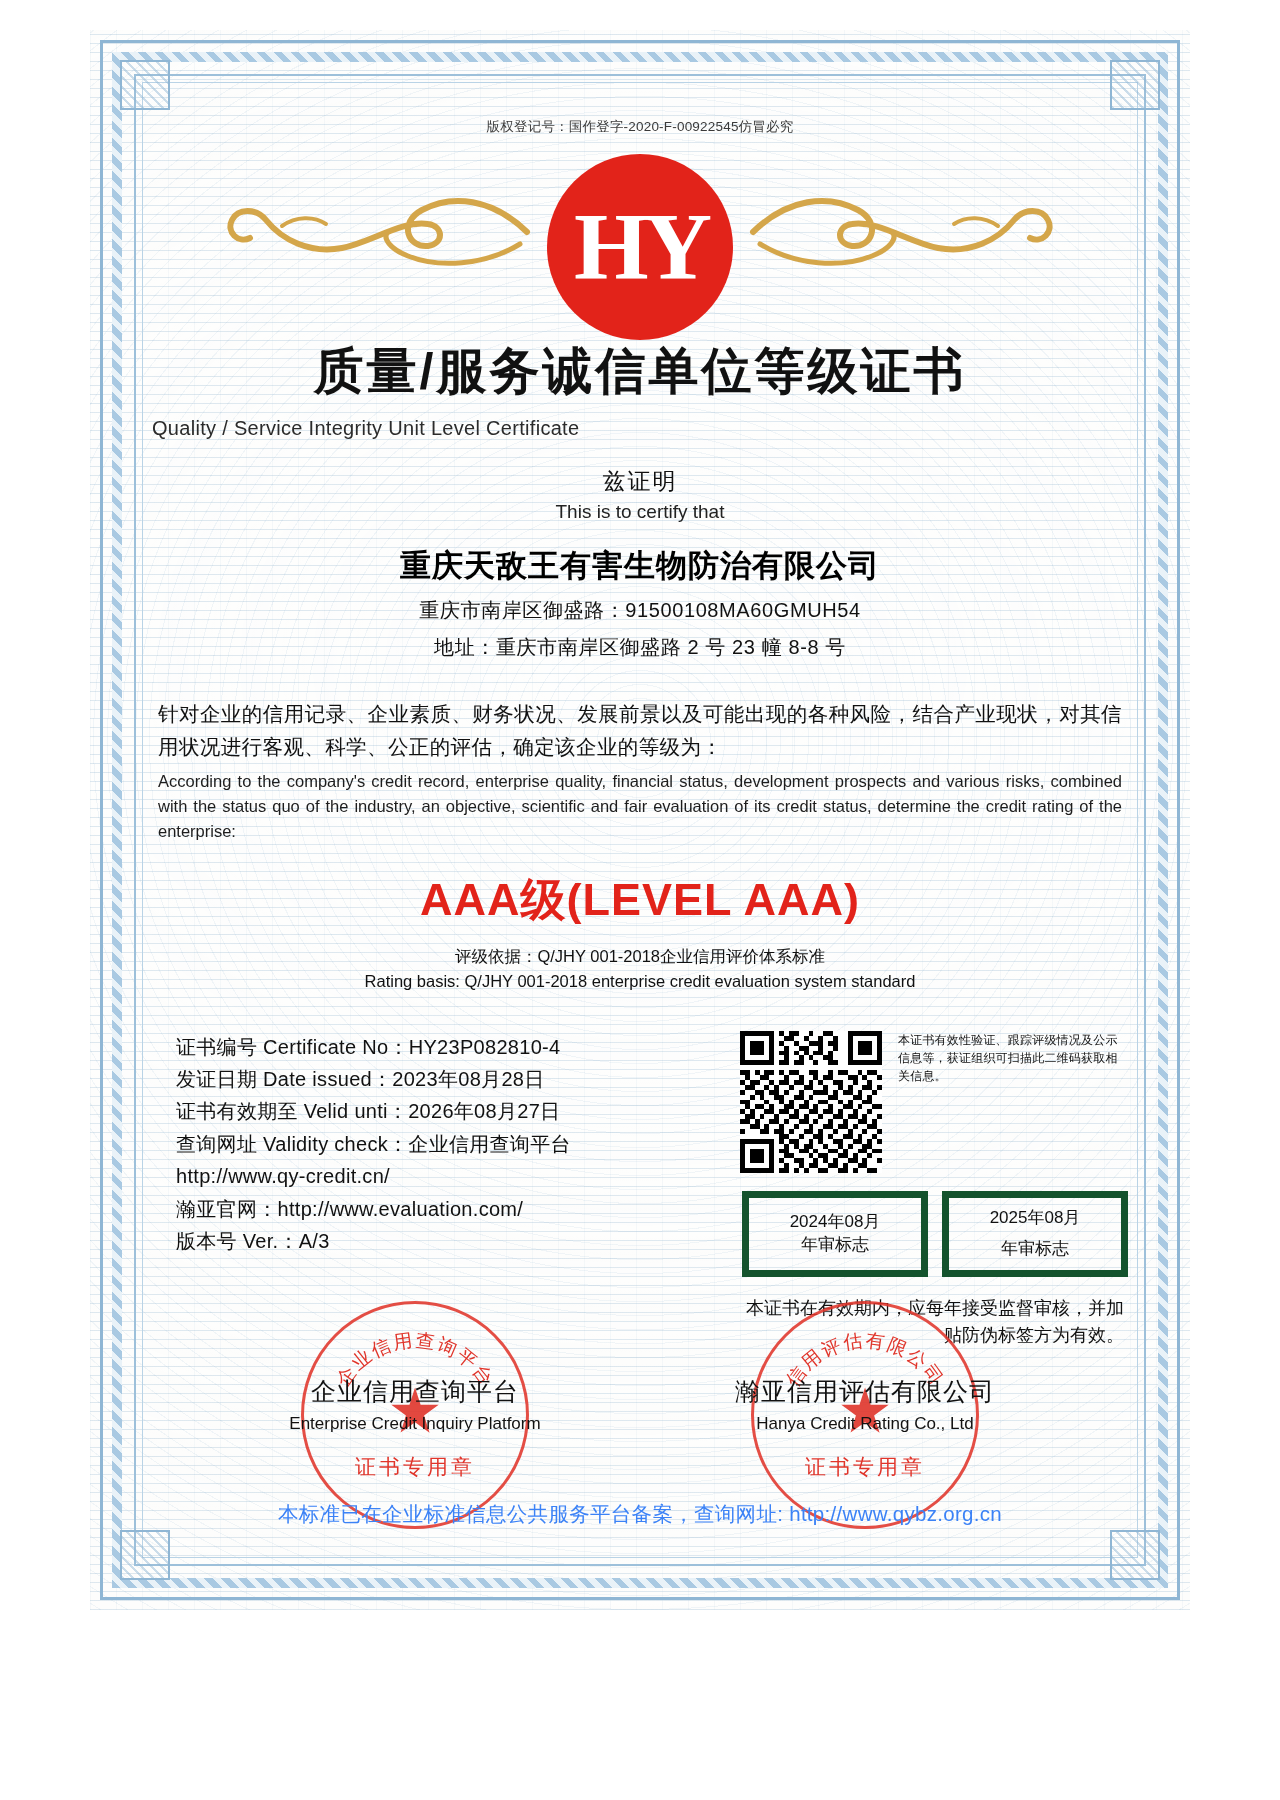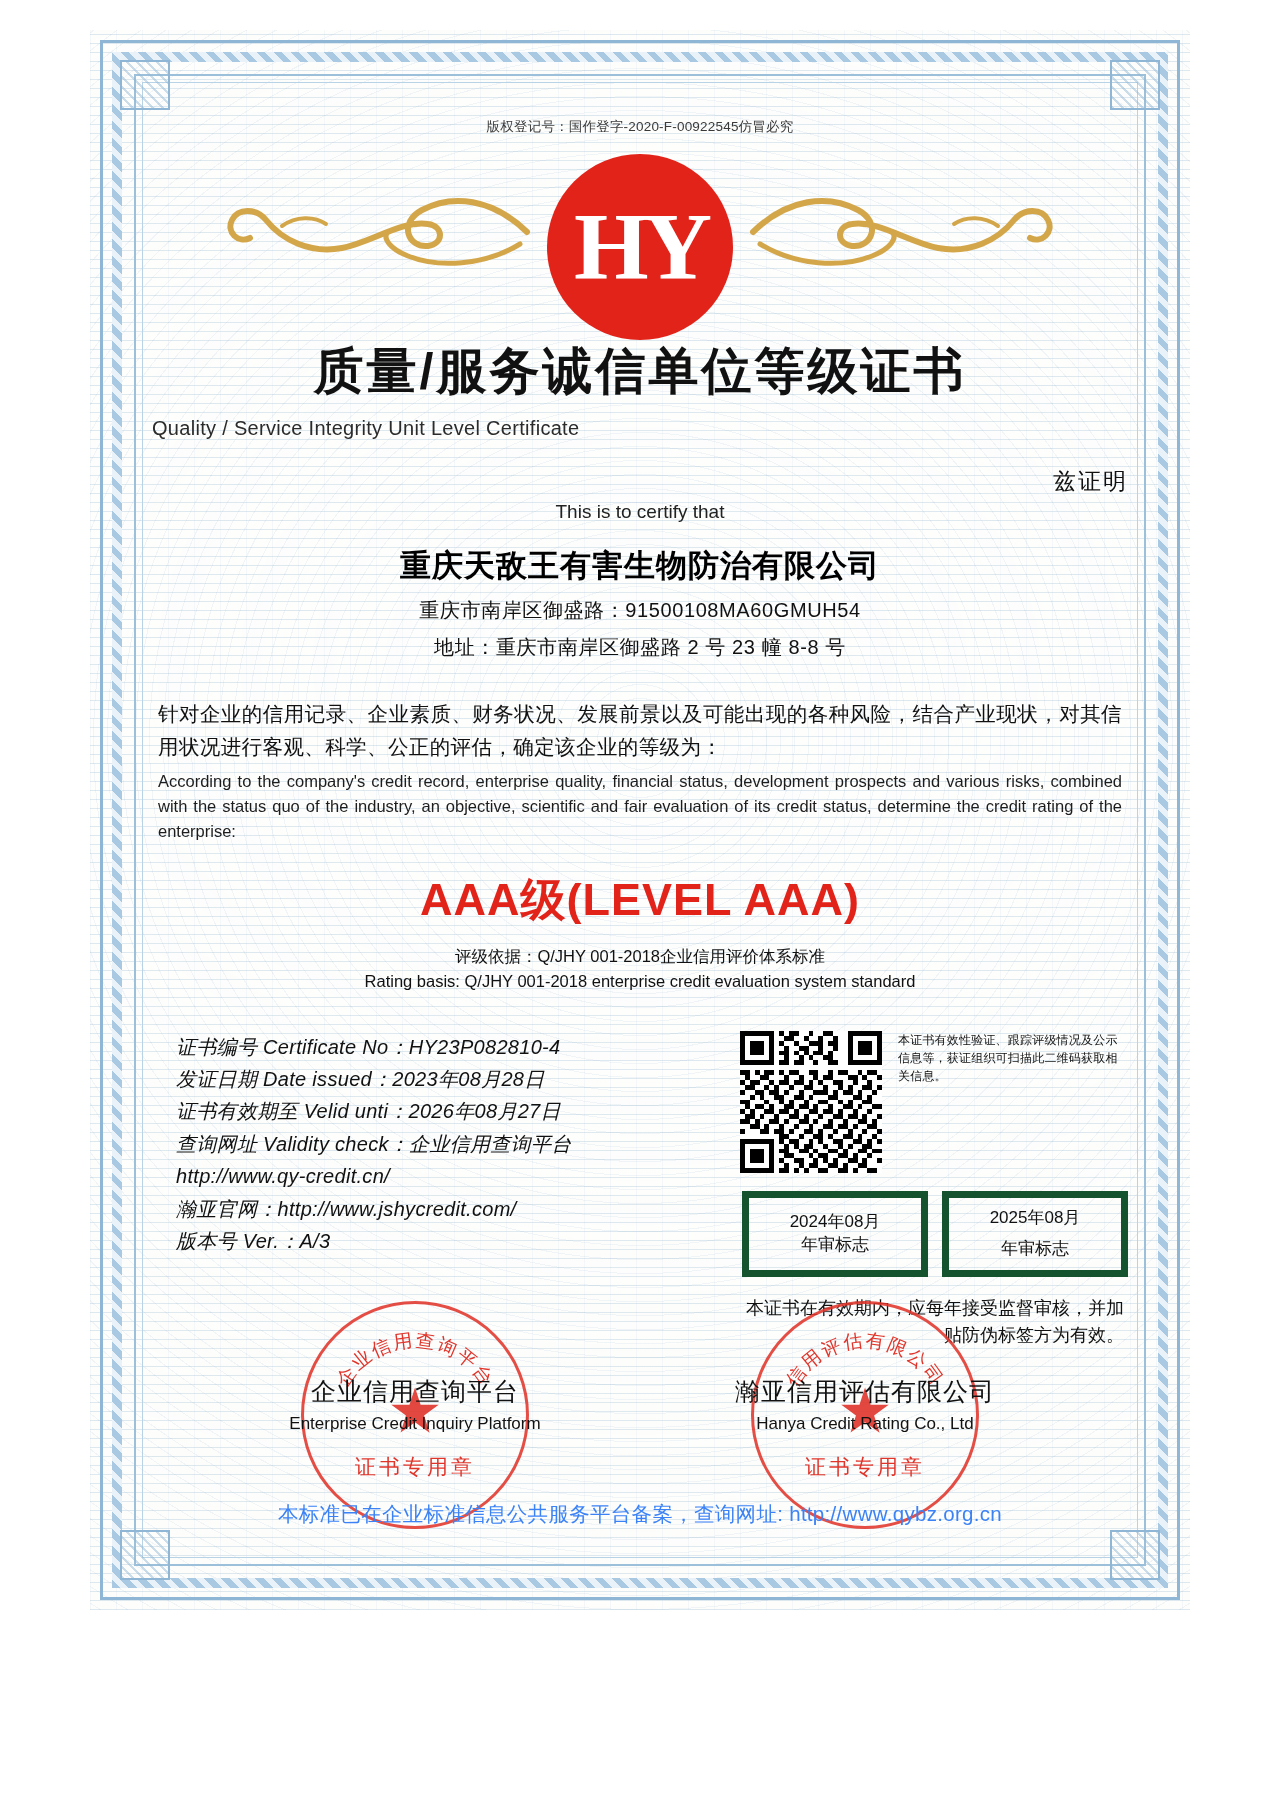--- a/index.html
+++ b/index.html
@@ -154,21 +154,21 @@
     margin-top: 6px;
   }
   .title-en {
     text-align: left;
     font-size: 20px;
     color: #2b2b2b;
     margin-top: 12px;
     letter-spacing: 0.3px;
   }
   .certify-cn {
-    text-align: right;
+    text-align: center;
     font-size: 23px;
     color: #111;
     margin-top: 26px;
     letter-spacing: 2px;
   }
   .certify-en {
     text-align: center;
     font-size: 19px;
     color: #222;
     margin-top: 4px;
@@ -242,21 +242,20 @@
   .details-left {
     width: 560px;
     padding-left: 24px;
   }
   .detail-line {
     font-size: 20px;
     color: #111;
     line-height: 1.62;
     white-space: nowrap;
     letter-spacing: 0.3px;
-    font-style: italic;
   }
 
   .details-right {
     flex: 1;
     padding-left: 8px;
   }
   .qr-row {
     display: flex;
     align-items: flex-start;
   }
@@ -449,21 +448,21 @@
     <div class="basis-en">Rating basis: Q/JHY 001-2018 enterprise credit evaluation system standard</div>
 
     <div class="details-row">
 
       <div class="details-left">
         <div class="detail-line">证书编号 Certificate No：HY23P082810-4</div>
         <div class="detail-line">发证日期 Date issued：2023年08月28日</div>
         <div class="detail-line">证书有效期至 Velid unti：2026年08月27日</div>
         <div class="detail-line">查询网址 Validity check：企业信用查询平台</div>
         <div class="detail-line">http://www.qy-credit.cn/</div>
-        <div class="detail-line">瀚亚官网：http://www.jshycredit.com/</div>
+        <div class="detail-line">瀚亚官网：http://www.evaluation.com/</div>
         <div class="detail-line">版本号 Ver.：A/3</div>
       </div>
 
       <div class="details-right">
         <div class="qr-row">
           <svg class="qr-code" viewBox="0 0 29 29" shape-rendering="crispEdges">
             <rect width="29" height="29" fill="#ffffff"></rect>
             <g fill="#000000">
               <rect x="0" y="0" width="7" height="1"></rect>
                 <rect x="0" y="6" width="7" height="1"></rect>

